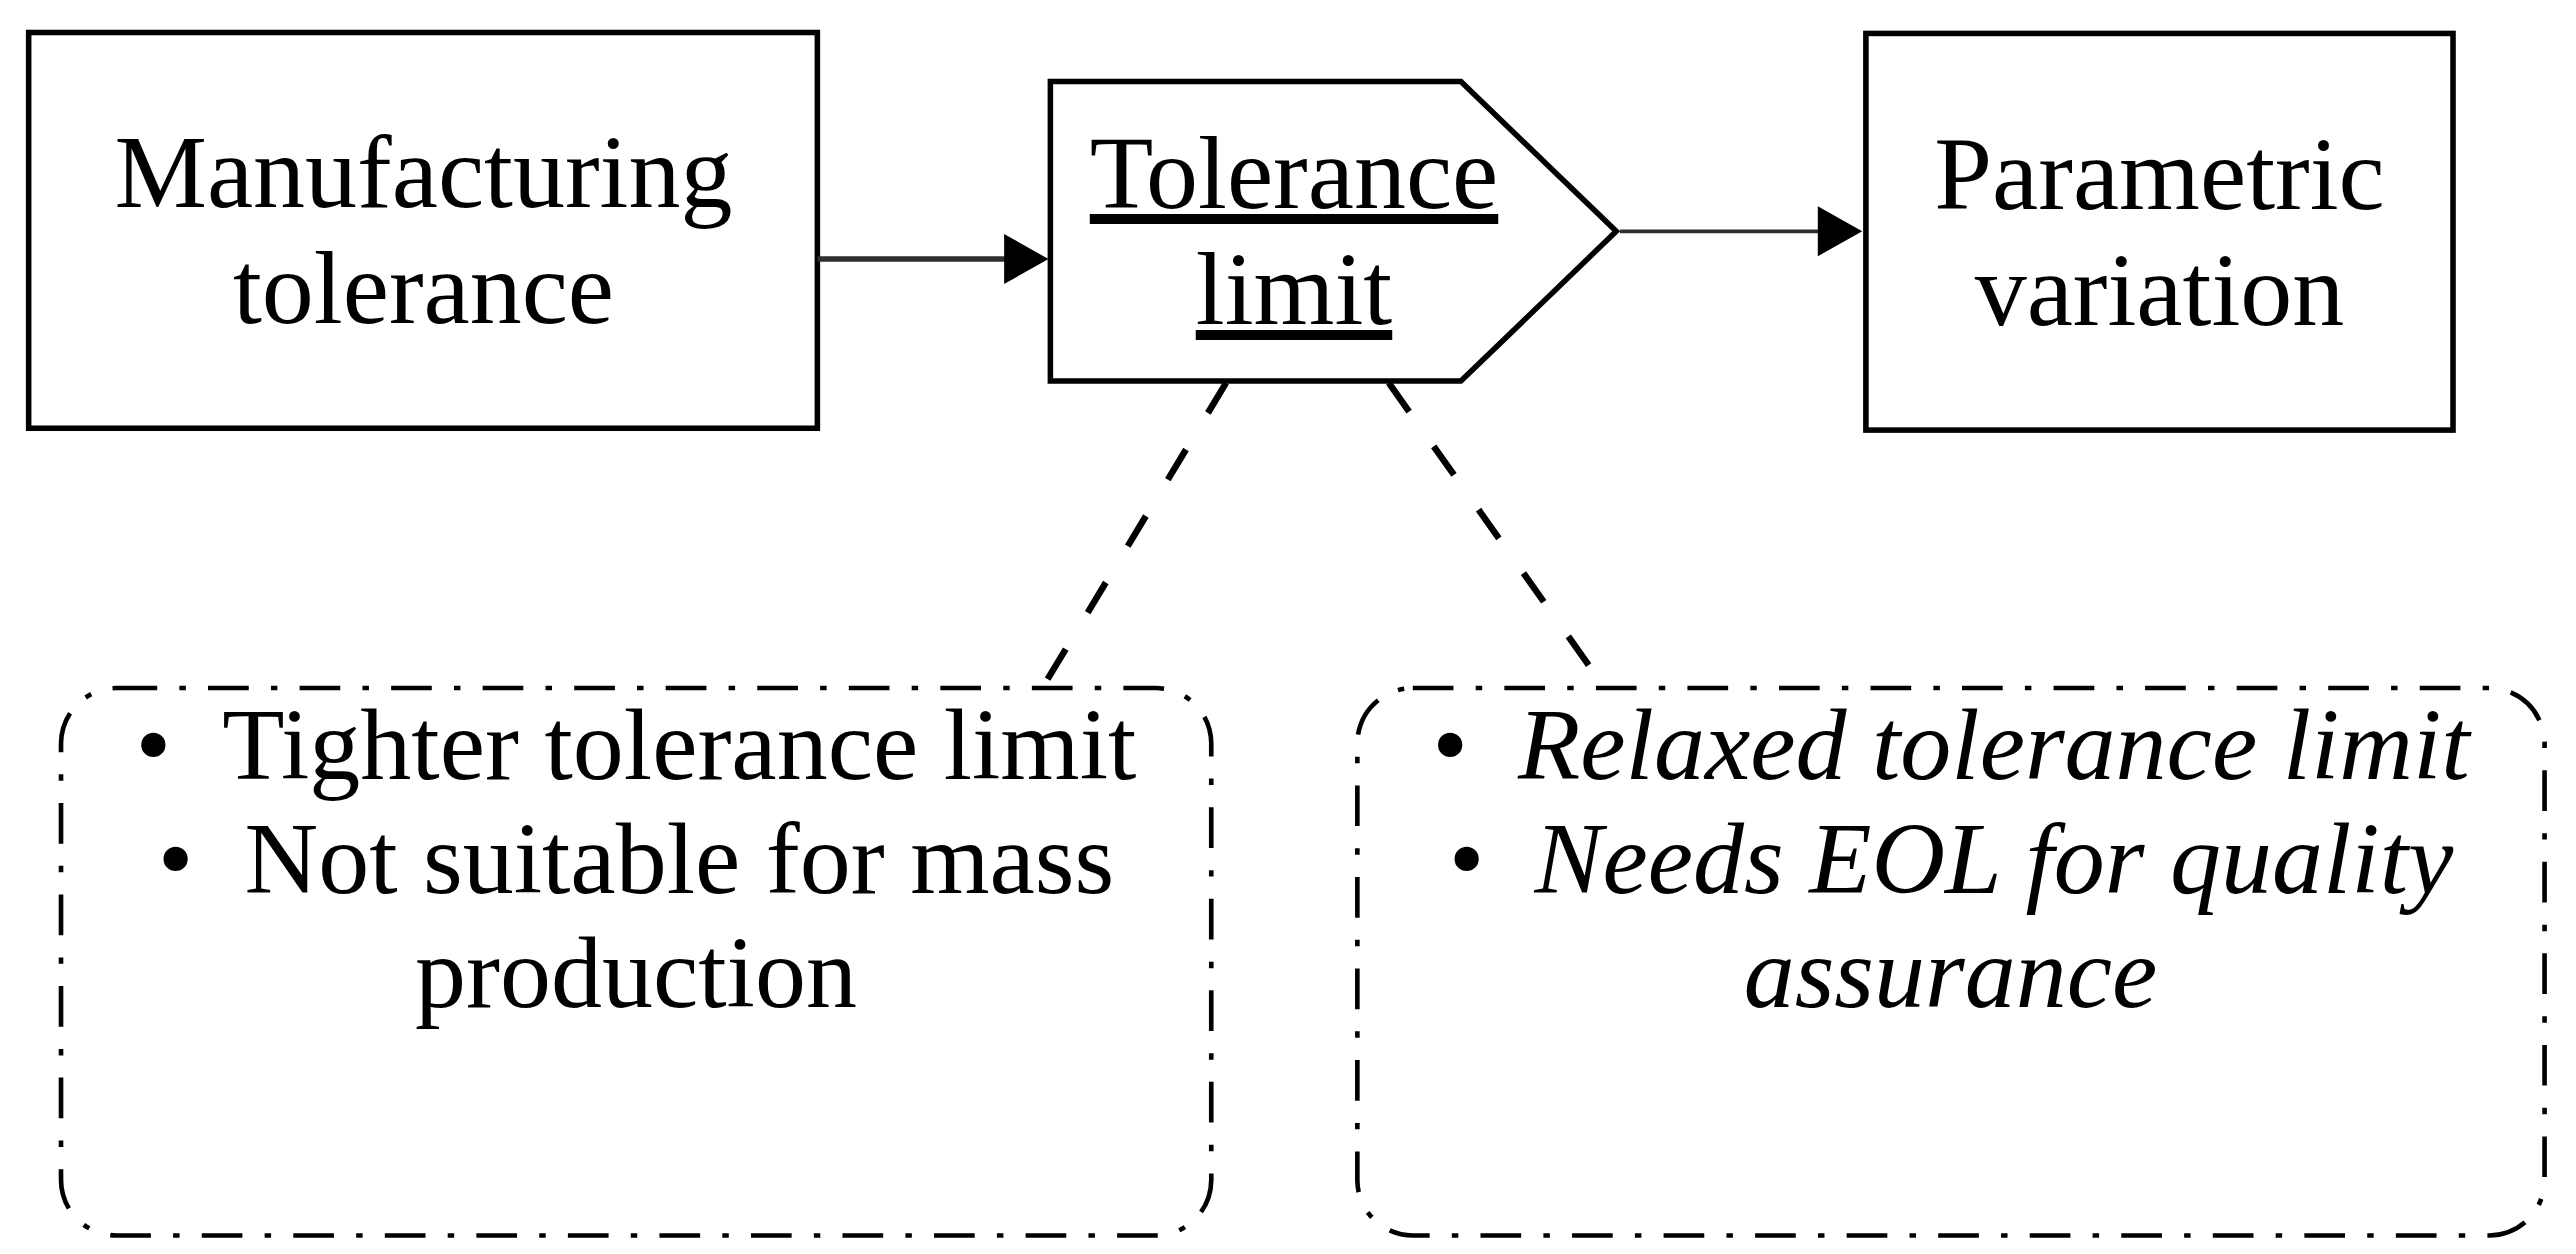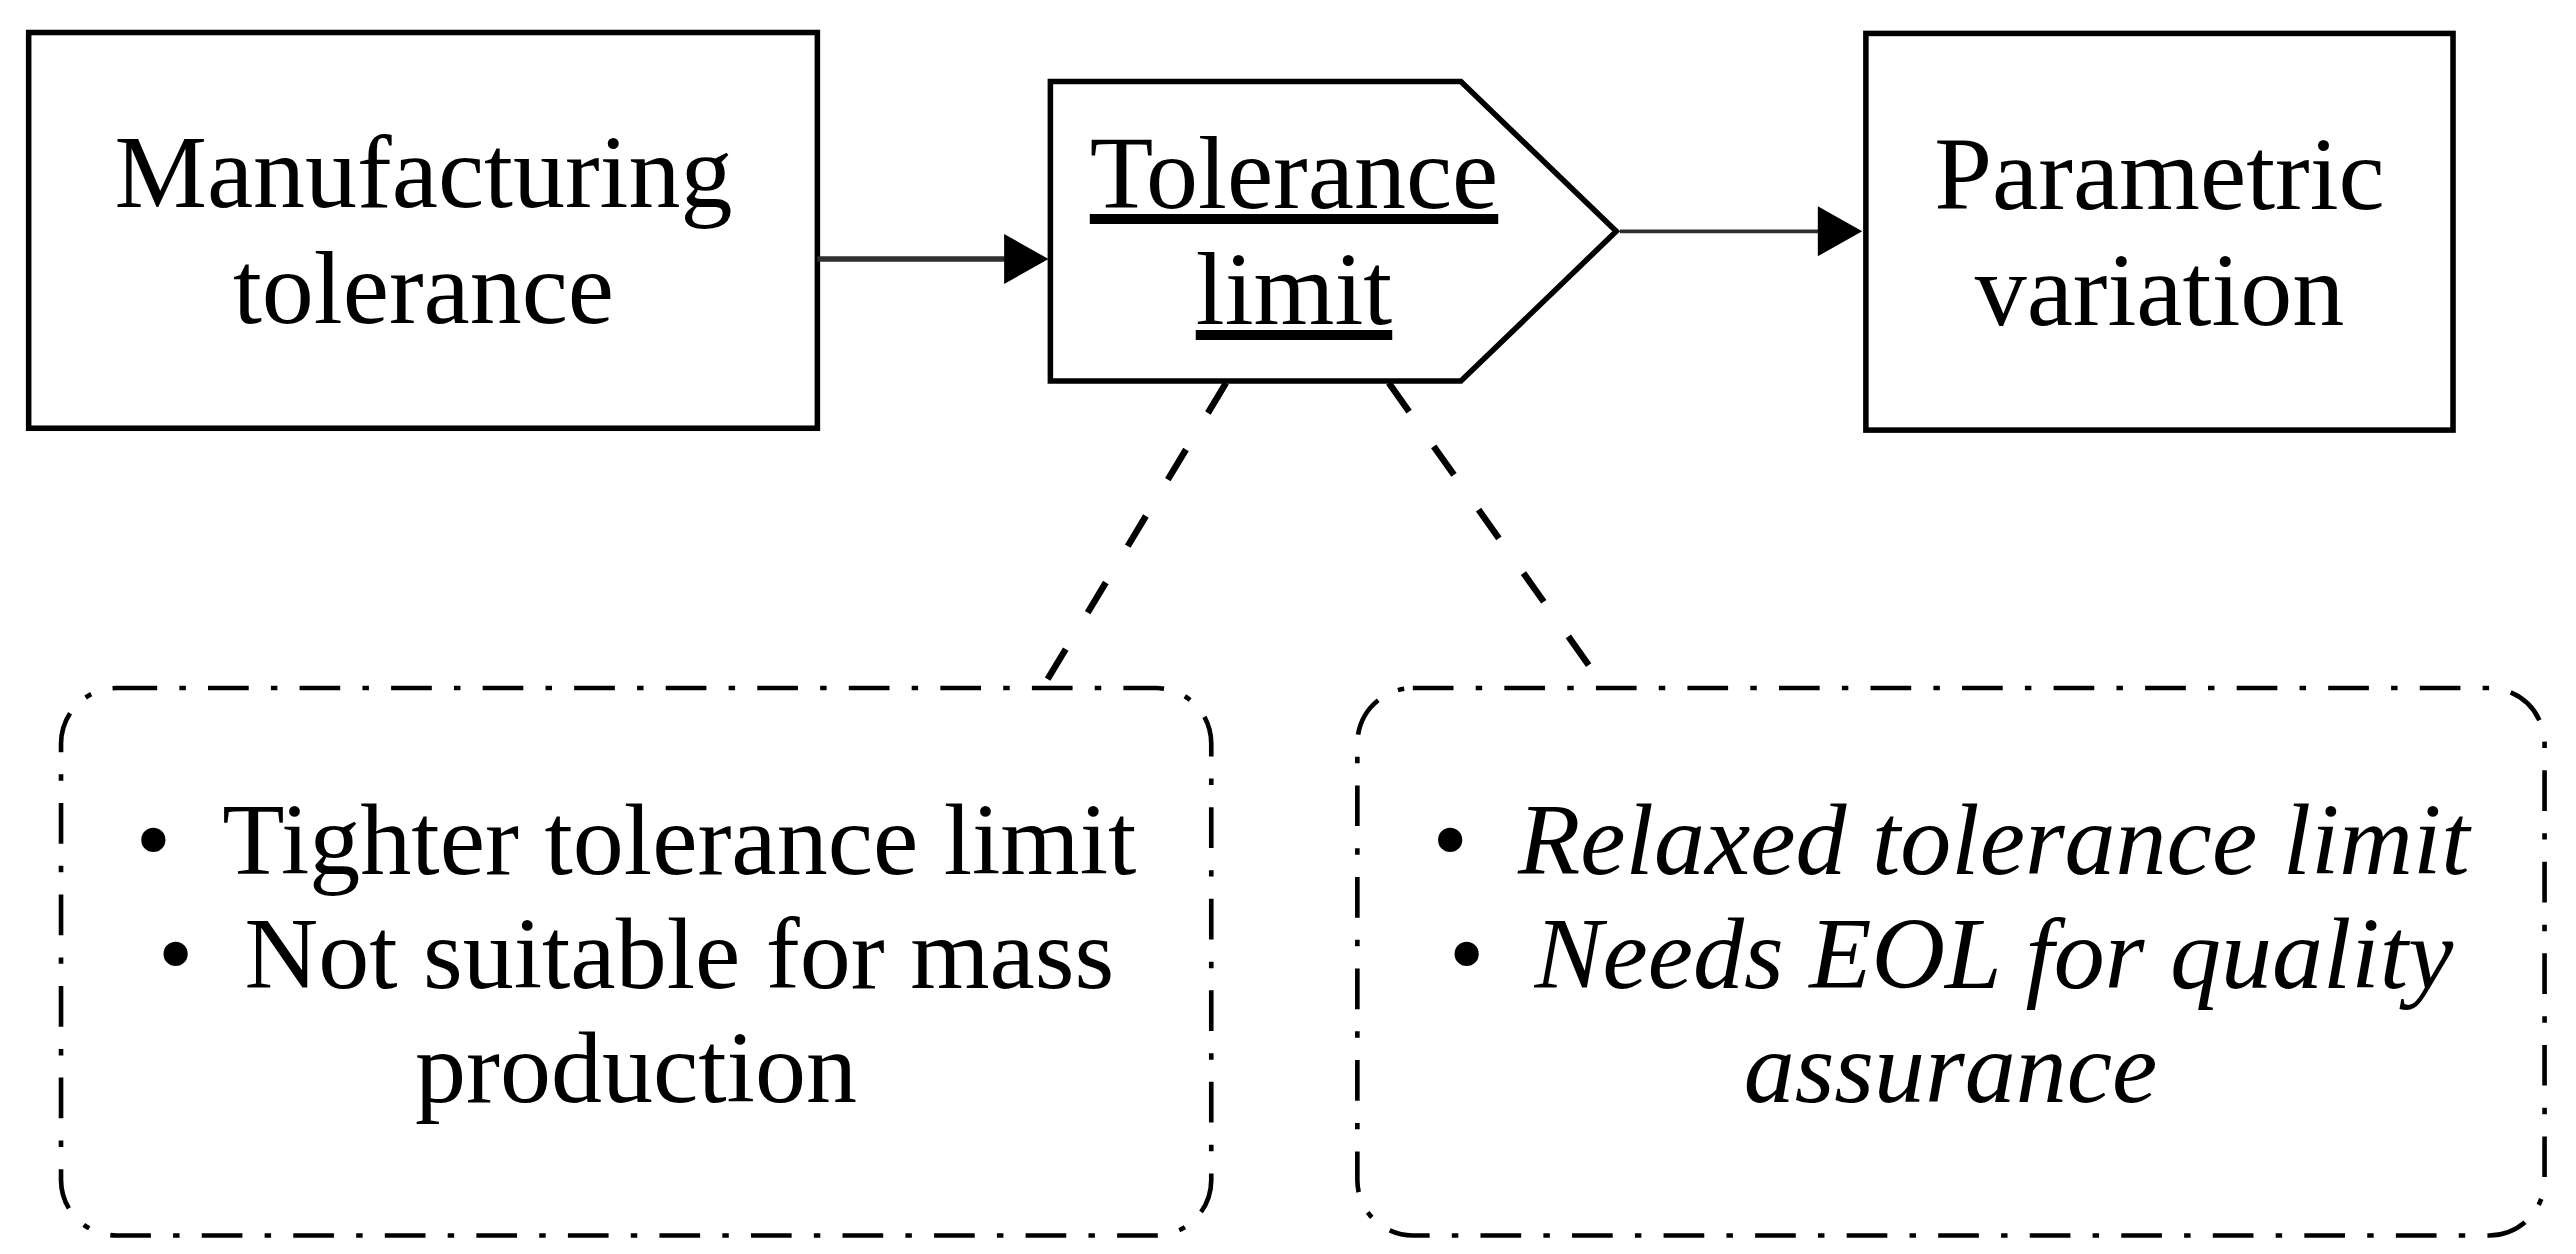--- a/index.html
+++ b/index.html
@@ -33,21 +33,21 @@
     display:flex;flex-direction:column;
     align-items:center;justify-content:center;
     text-align:center;
   }
   .node-label{font-size:104px;}
   .node-label .line{line-height:116px;white-space:nowrap;}
 
   .callout-list{
     position:absolute;
     display:flex;flex-direction:column;
-    align-items:center;justify-content:center;
+    align-items:center;justify-content:flex-start;
     text-align:center;
     font-size:102px;
     padding-bottom:15px;
     box-sizing:border-box;
   }
   .callout-item{line-height:114px;}
   .bullet{margin-right:0.5em;}
 </style>
 </head>
 <body>

